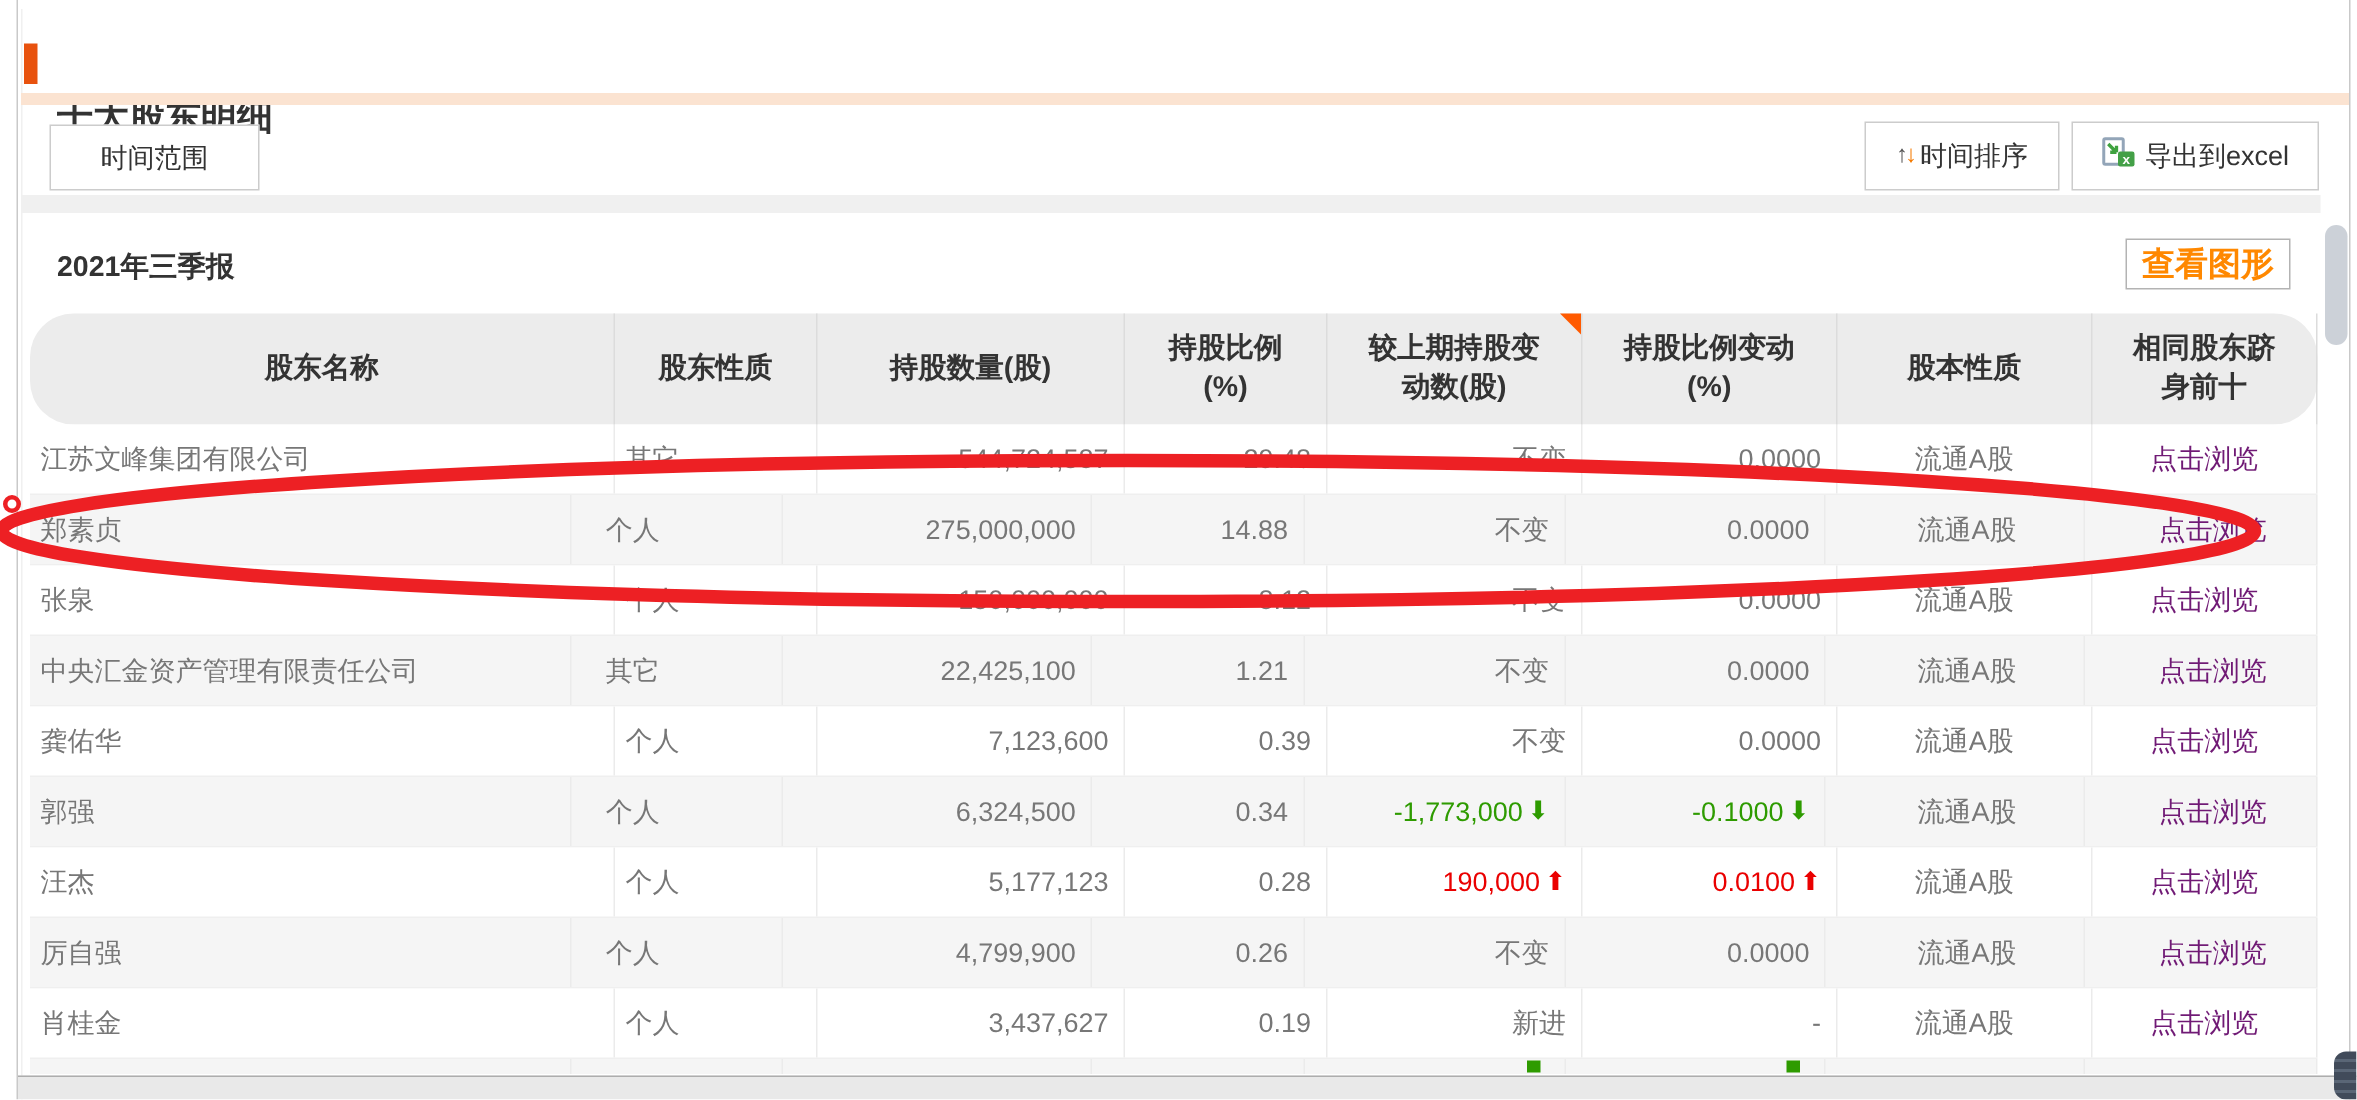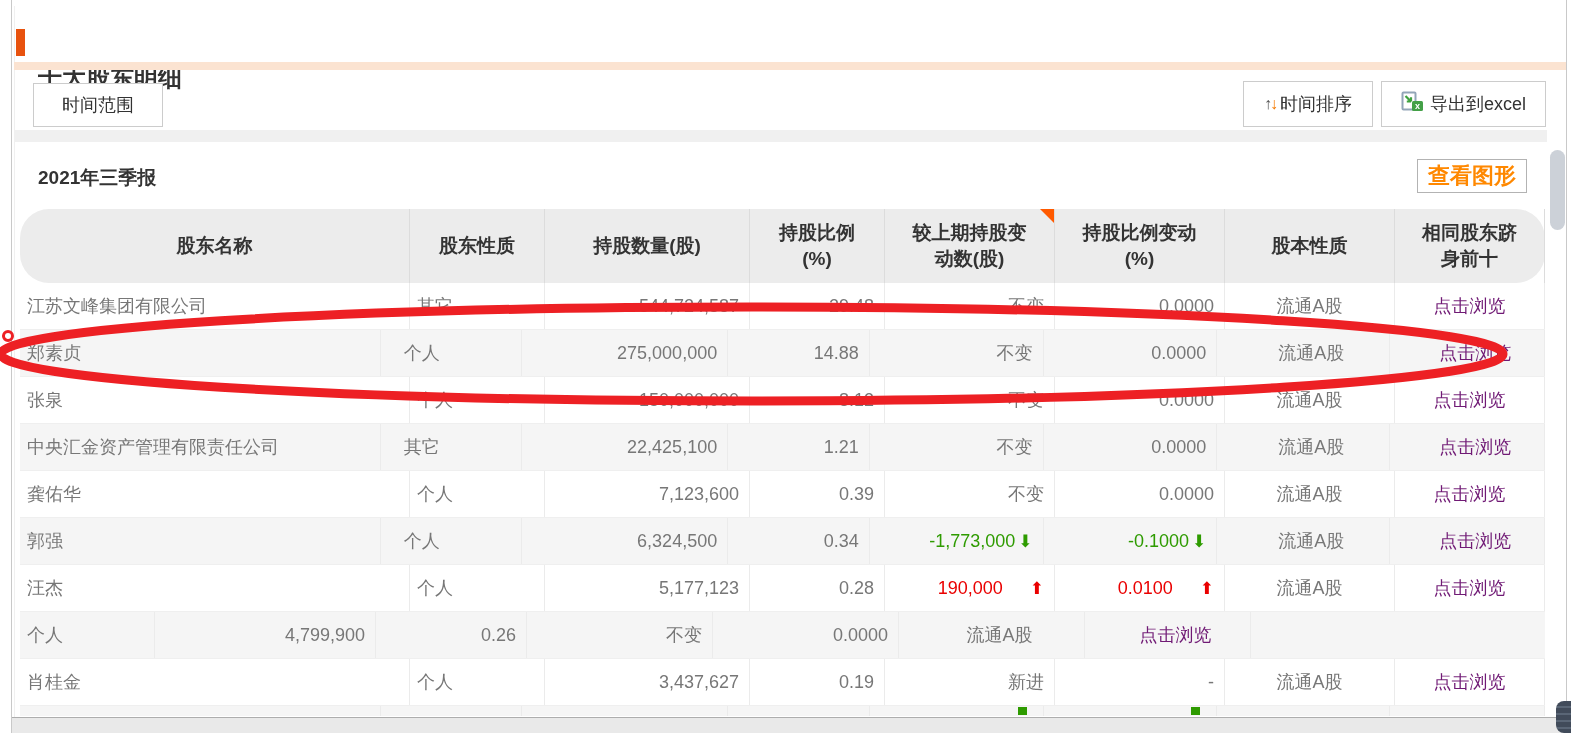--- a/index.html
+++ b/index.html
@@ -25,21 +25,21 @@
   .title-bar-marker { left:16px; top:29px; width:9px; height:27px; background:#e8520e; }
   .page-title { left:38px; top:26px; font-size:24px; font-weight:bold; color:#333;margin-top:36px; }
   .peach-band { left:14px; top:62px; width:1552px; height:8px; background:#fbe3d1; }
 
   
   .btn {
     background:#fff; border:1px solid #cccccc; color:#333;
     display:flex; align-items:center; justify-content:center;
     font-size:18px; cursor:pointer;
   }
-  .btn-time-range { left:33px; top:83px; width:130px; height:44px; }
+  .btn-time-range { left:33px; top:83px; width:140px; height:44px; }
   .btn-time-sort  { left:1243px; top:81px; width:130px; height:46px; }
   .btn-export     { left:1381px; top:81px; width:165px; height:46px; }
   .sort-arrows { margin-right:4px; font-size:16px; letter-spacing:-2px; }
   .sort-up   { color:#555; }
   .sort-down { color:#f57a00; }
   .excel-icon { margin-right:5px; display:inline-block; }
 
   .section-band { left:14px; top:130px; width:1533px; height:12px; background:#f0f0f0; }
   .period-label { left:38px; top:165px; font-size:19px; font-weight:bold; color:#333; }
   .btn-view-chart {
@@ -69,21 +69,21 @@
     font-size:18px; color:#777; display:flex; align-items:center;
     overflow:hidden; white-space:nowrap;
   }
   .td.left   { justify-content:flex-start; padding-left:7px; }
   .td.right  { justify-content:flex-end;  padding-right:10px; }
   .td.center { justify-content:center; }
   .c0{width:390px;} .c1{width:135px;} .c2{width:205px;} .c3{width:135px;}
   .c4{width:170px;} .c5{width:170px;} .c6{width:170px;} .c7{width:150px;}
   .td .link { color:#701a75; cursor:pointer; }
   .td.down, .td.down span { color:#2e9b00; }
-  .td.up,   .td.up span   { color:#ea0000;gap:24px; }
+  .td.up,   .td.up span   { color:#ea0000; }
   .arrow { margin-left:3px; font-size:17px; }
   .tr-partial { height:10px; overflow:hidden; border-bottom:none; }
   .tr-partial .td { align-items:flex-start; }
   .arrow-stub { width:9px; height:8px; background:#2e9b00; margin-top:1px; margin-right:6px; }
 
   .bottom-band { left:12px; top:717px; width:1559px; height:16px; background:#e9e9e9; border-top:1px solid #adadad; }
 
   
   .annotation { left:0; top:0; z-index:50; pointer-events:none; }
 </style>
@@ -324,20 +324,23 @@
           <span class="arrow">⬆</span>
         </div>
         <div class="td c6 center">
           <span>流通A股</span>
         </div>
         <div class="td c7 center">
           <span class="link">点击浏览</span>
         </div>
       </div>
       <div class="tr even">
+        <div class="td c0 left">
+          <span>厉自强</span>
+        </div>
         <div class="td c1 left">
           <span>个人</span>
         </div>
         <div class="td c2 right">
           <span>4,799,900</span>
         </div>
         <div class="td c3 right">
           <span>0.26</span>
         </div>
         <div class="td c4 right">

